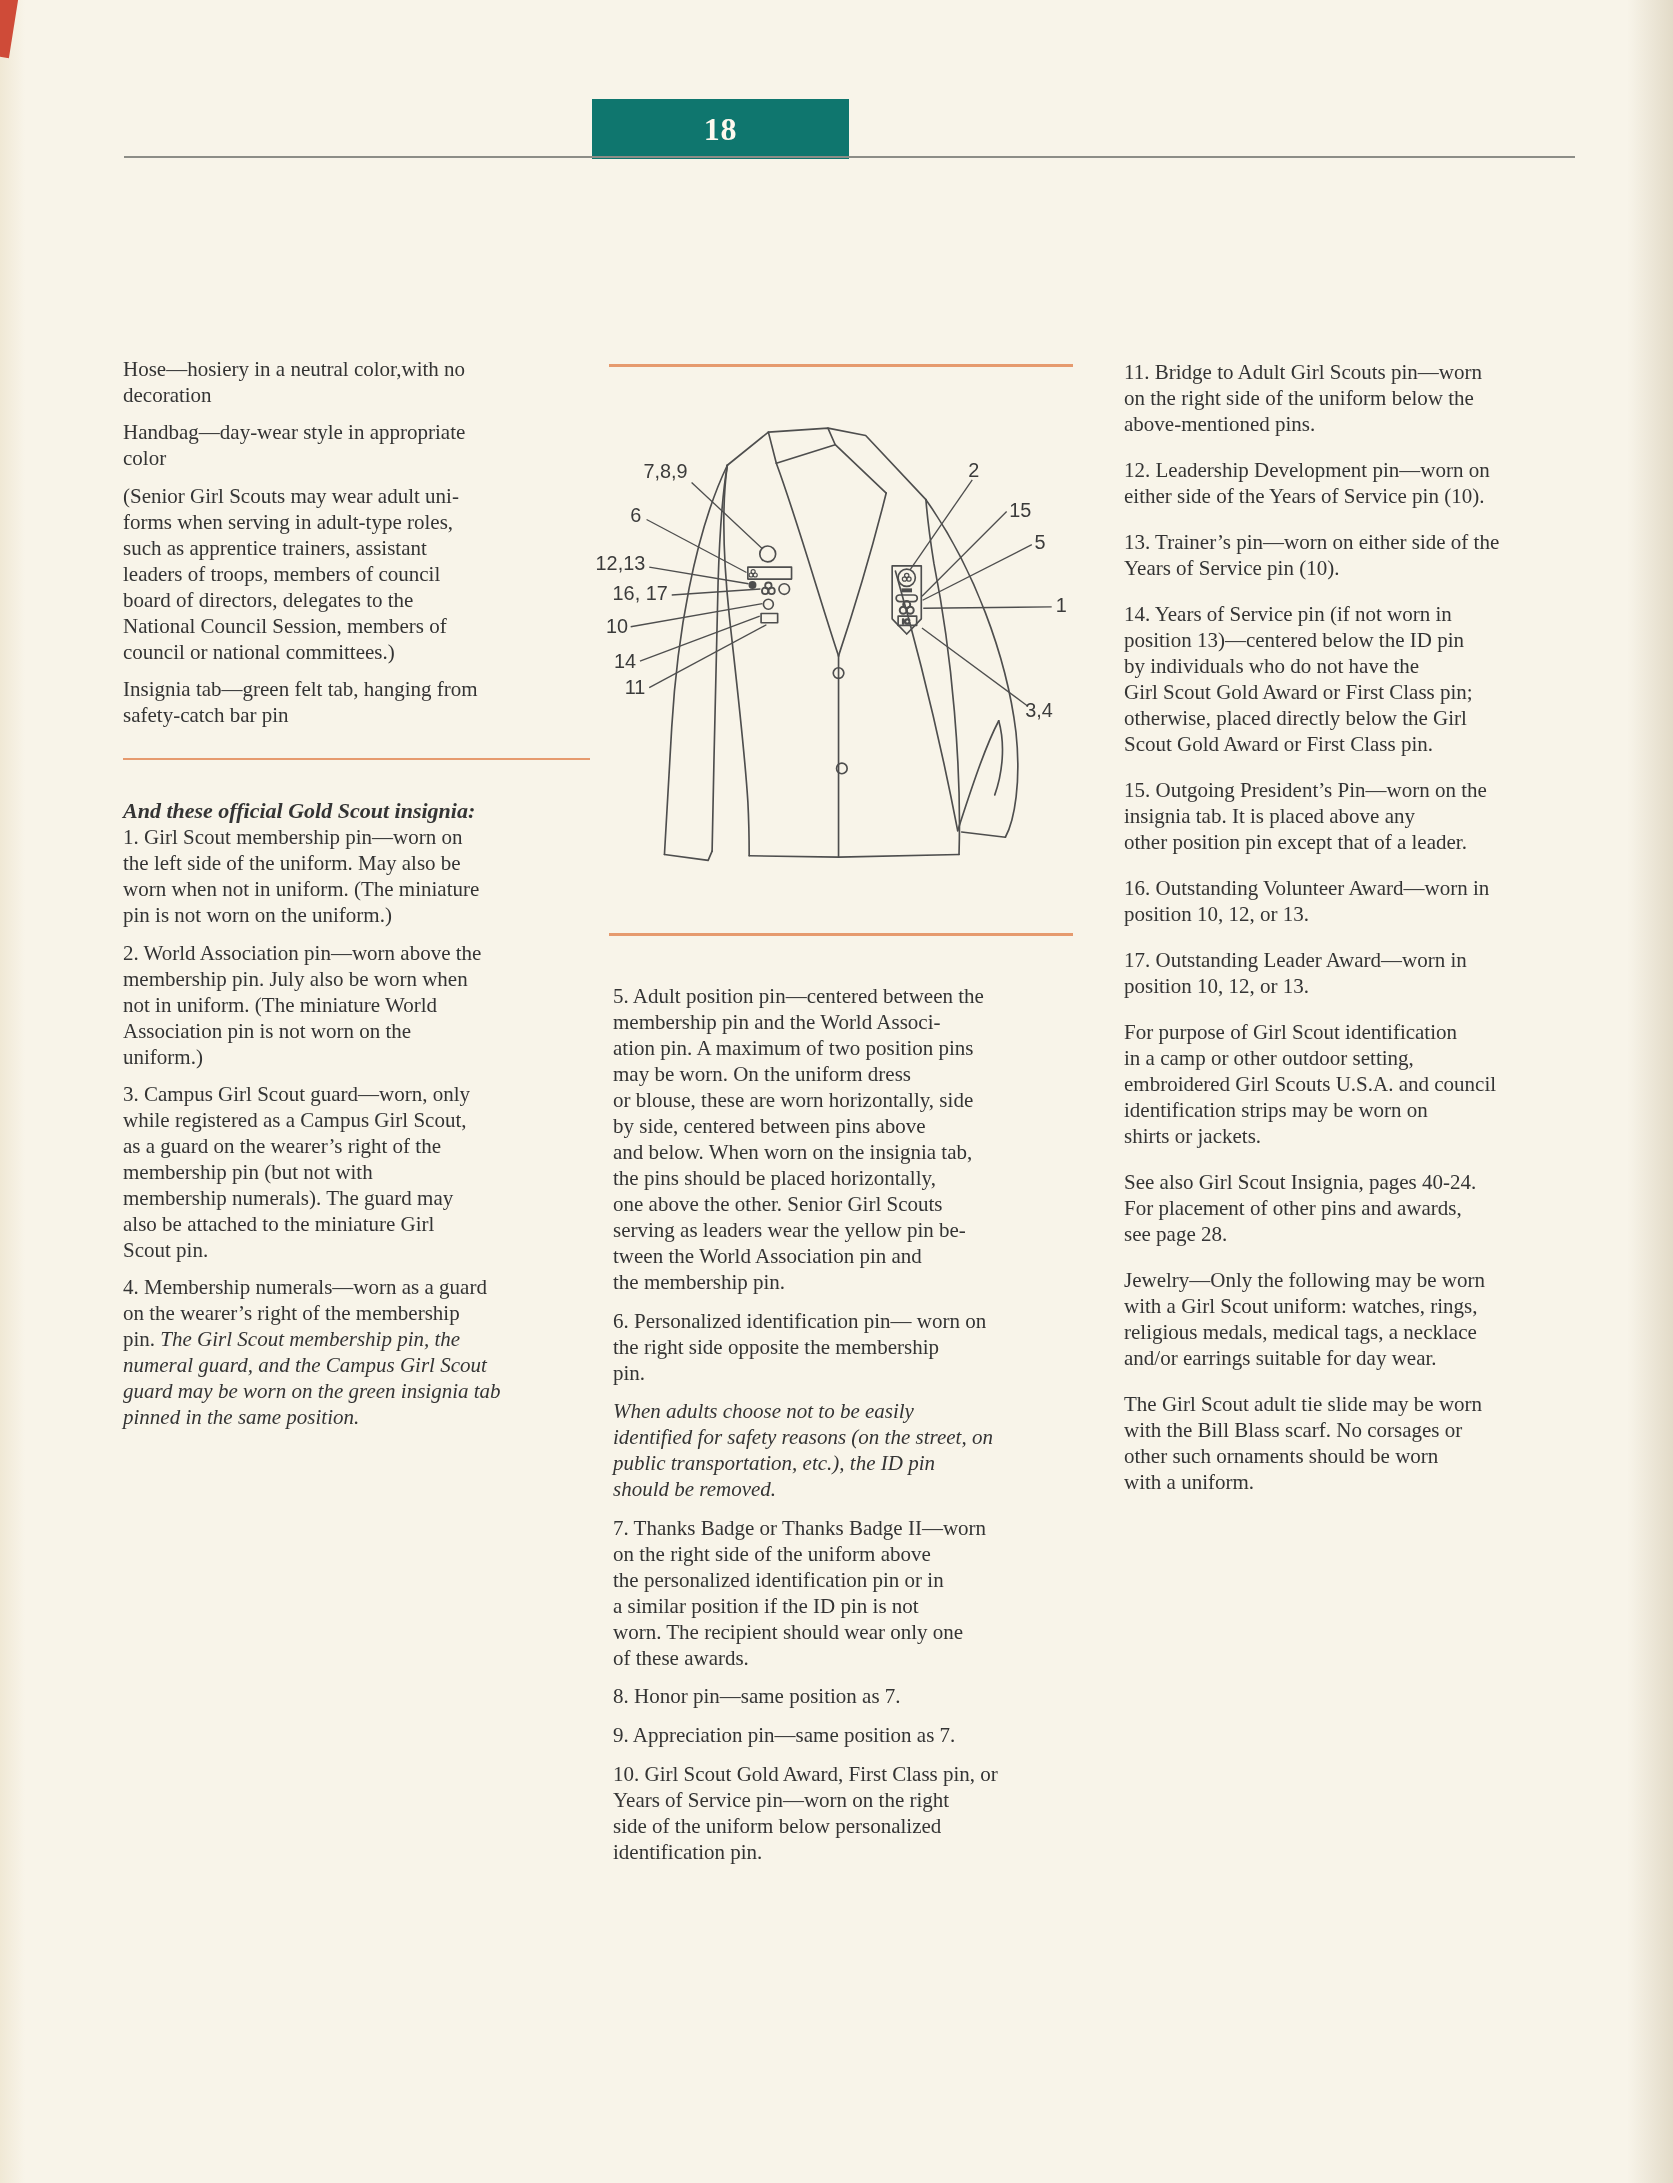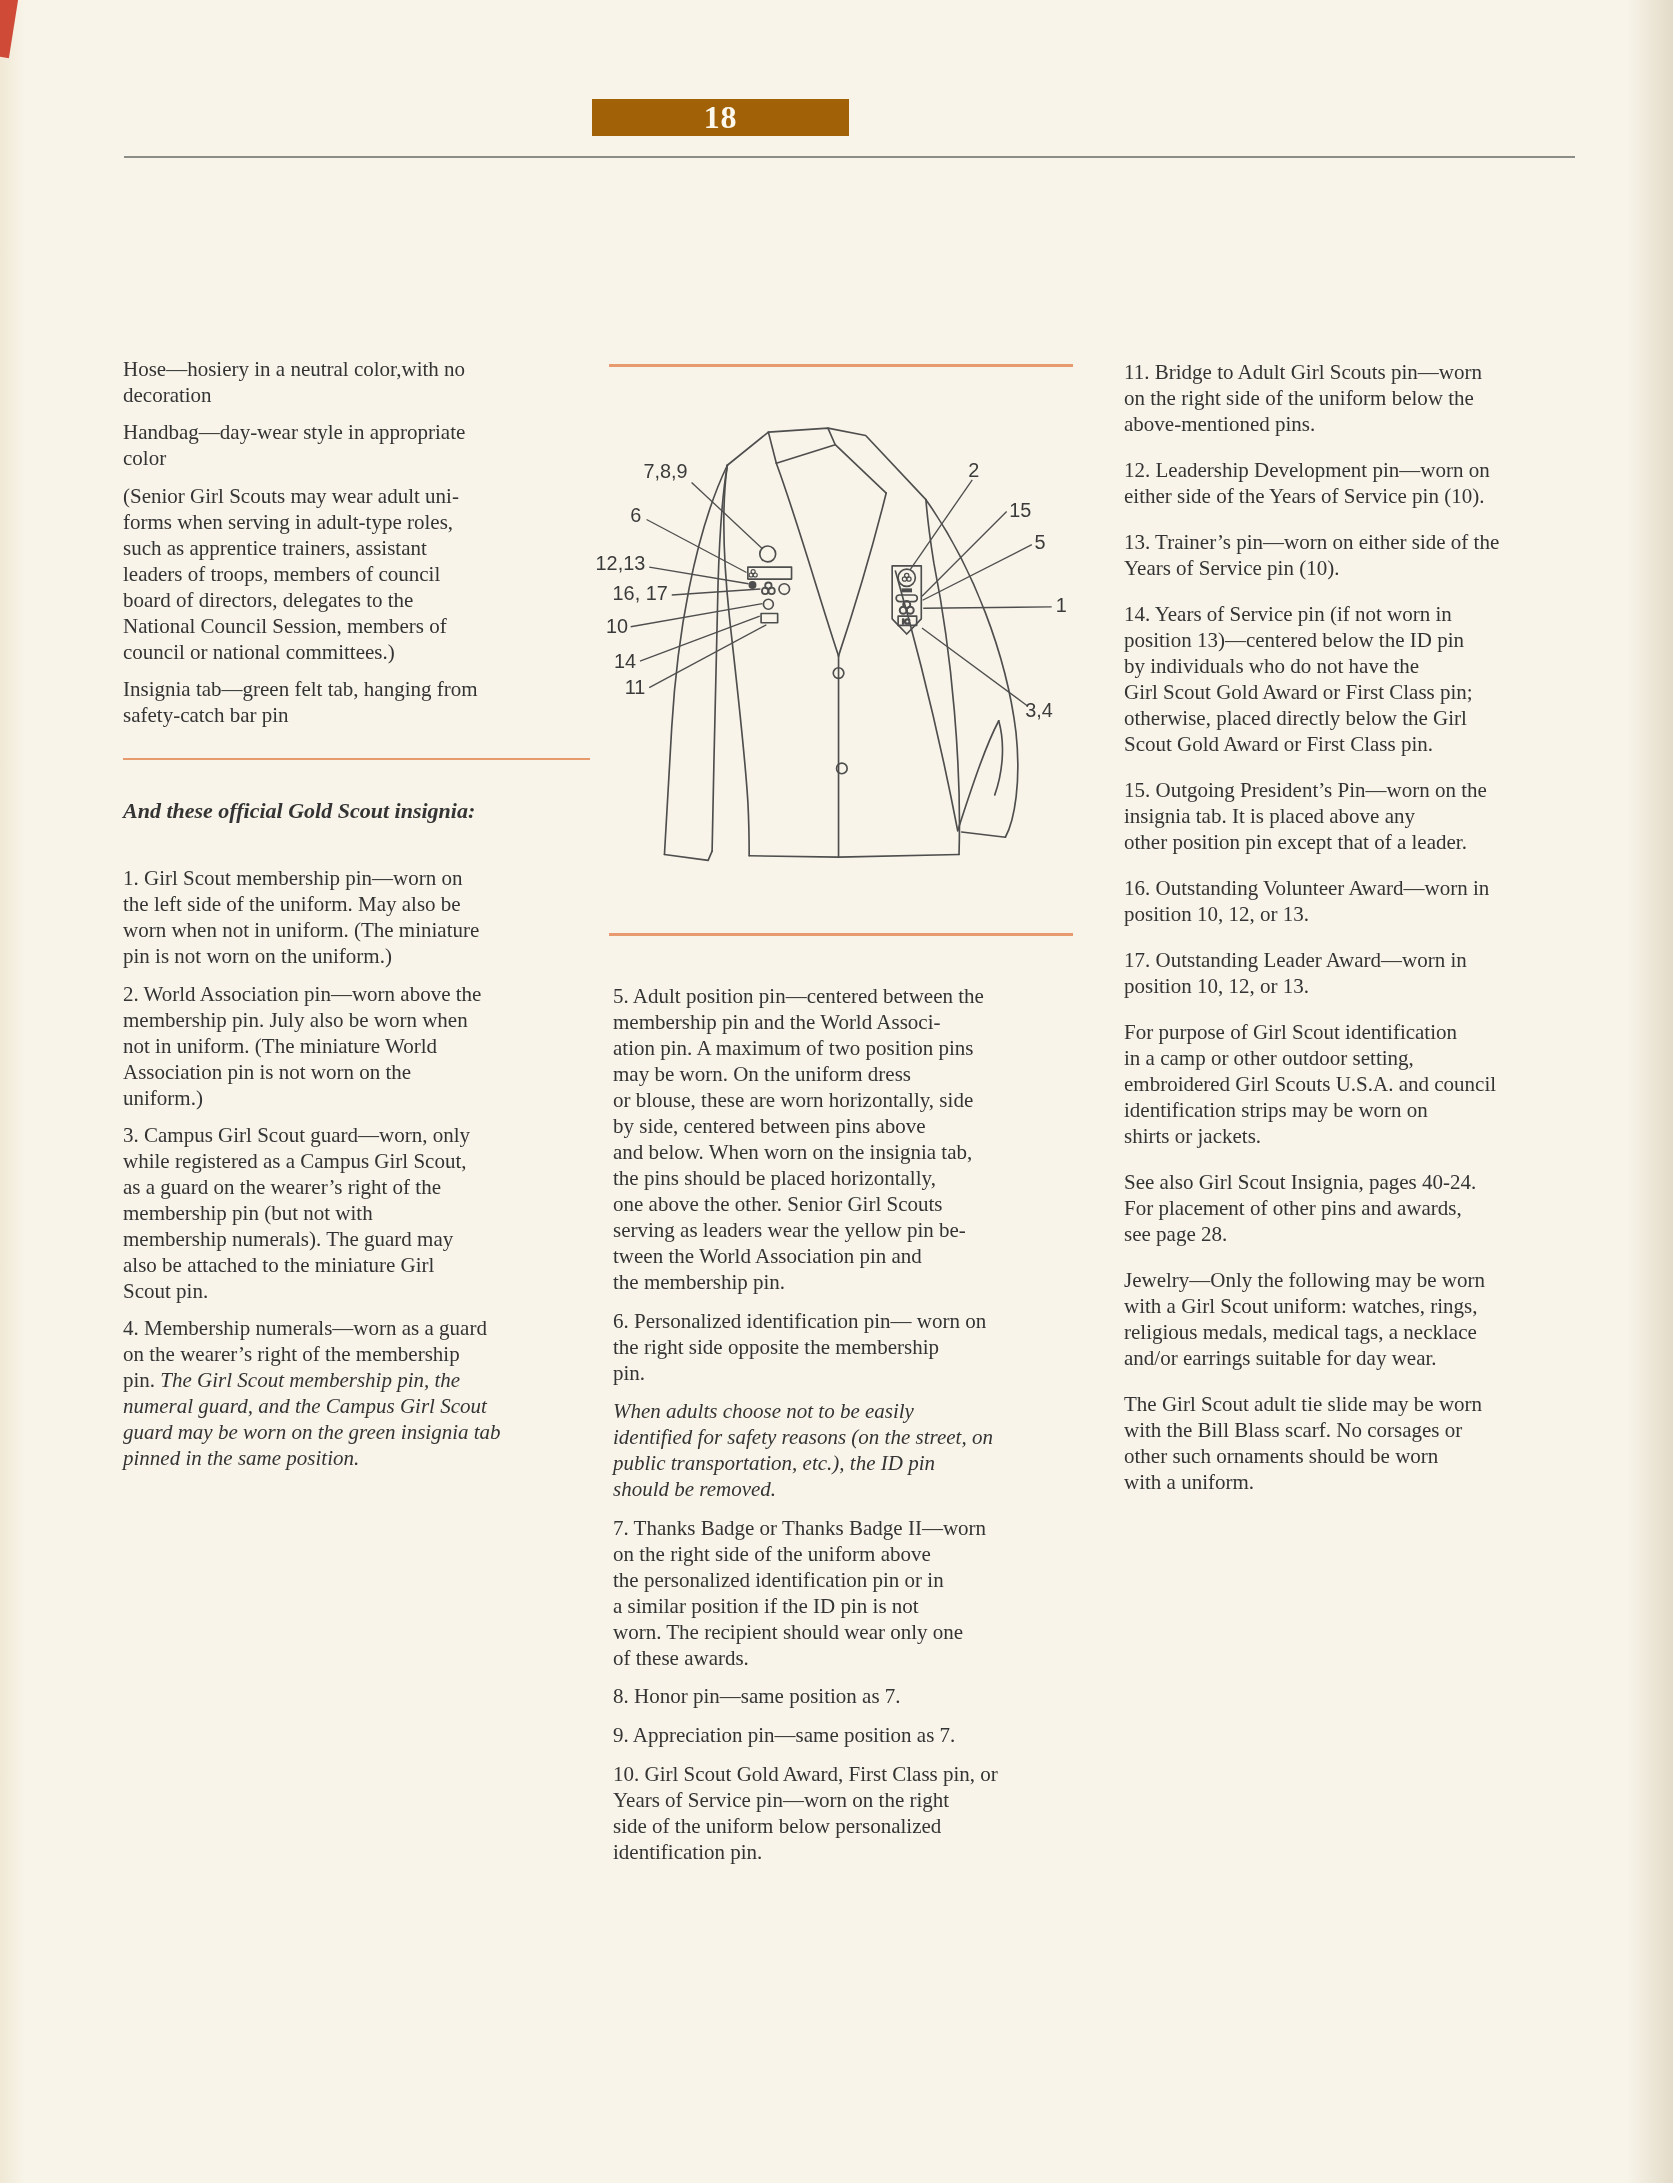--- a/index.html
+++ b/index.html
@@ -4,41 +4,41 @@
 <style>
   html,body{margin:0;padding:0;background:#f8f4e9;}
   .page{position:relative;width:1673px;height:2183px;background:#f8f4e9;overflow:hidden;
         font-family:"Liberation Serif", serif;color:#343434;}
   .edge-left{position:absolute;left:0;top:0;width:25px;height:100%;
         background:linear-gradient(to right, rgba(190,160,90,0.14), rgba(190,160,90,0));}
   .edge-right{position:absolute;right:0;top:0;width:46px;height:100%;
         background:linear-gradient(to right, rgba(139,117,67,0), rgba(139,117,67,0.20));}
   .corner-mark{position:absolute;left:-6px;top:-6.6px;width:20px;height:64px;
         background:#cf4b38;transform:rotate(9deg);}
-  .banner{position:absolute;left:592px;top:99px;width:257px;height:37px;background:#a16207;
+  .banner{position:absolute;left:592px;top:99px;width:257px;height:60px;background:#0f766e;
         display:flex;align-items:center;justify-content:center;}
   .banner span{color:#fdf8ee;font-size:32px;font-weight:bold;letter-spacing:0.7px;}
   .rule-gray{position:absolute;left:124px;top:156px;width:1451px;height:2px;background:#8d8d87;}
   .rule-orange{position:absolute;height:2.6px;background:#e69a6e;}
   .rule-mid-top{left:609px;top:364px;width:464px;}
   .rule-mid-bottom{left:609px;top:933px;width:464px;}
 
   .col{position:absolute;font-size:21px;line-height:26px;}
   .col-left{left:123px;top:356px;width:467px;}
   .col-mid{left:613px;top:983px;width:467px;}
   .col-right{left:1124px;top:359px;width:464px;}
 
   .para{margin:0 0 11.3px 0;white-space:pre-line;}
   .col-mid .para{margin-bottom:12.6px;}
   .col-right .para{margin-bottom:20px;}
   .para .it{font-style:italic;}
 
   .divider{border:0;border-top:2.6px solid #e69a6e;margin:30.5px 0 0 0;width:100%;}
   .heading{font-size:22px;font-weight:bold;font-style:italic;margin:38px 0 0 0;}
-  .items-start{margin-top:41px;}
+  .items-start{}
 
   .diagram{position:absolute;left:596px;top:358px;width:497px;height:609px;}
   .diagram .art{stroke:#4e4e4e;stroke-width:2.5;fill:none;stroke-linecap:round;stroke-linejoin:round;}
   .diagram .callout{stroke:#4e4e4e;stroke-width:2;fill:none;}
   .diagram text{font-family:"Liberation Sans", sans-serif;font-size:30px;fill:#3b3b3b;}
   .diagram .tabtxt{font-size:12px;}
   .diagram .solid{fill:#4e4e4e;stroke:none;}
 </style>
 </head>
 <body>

